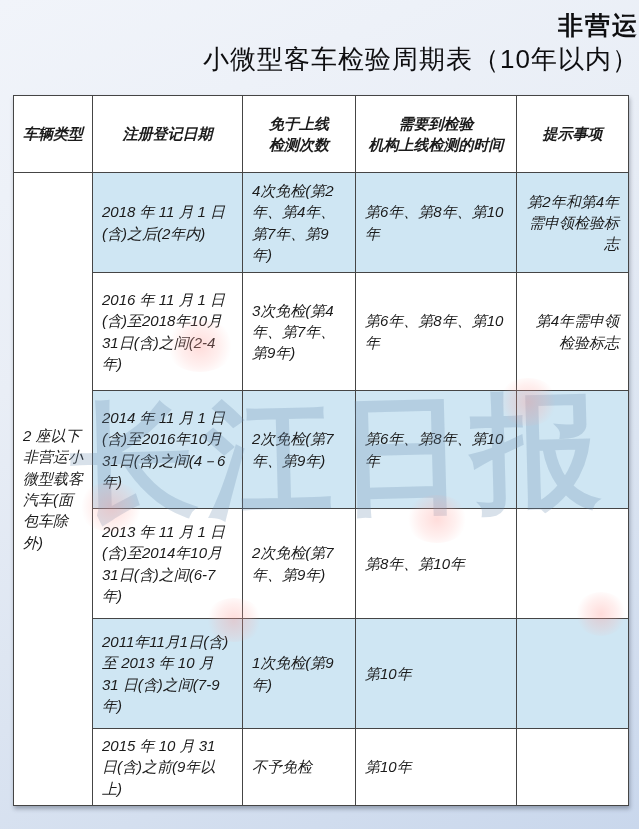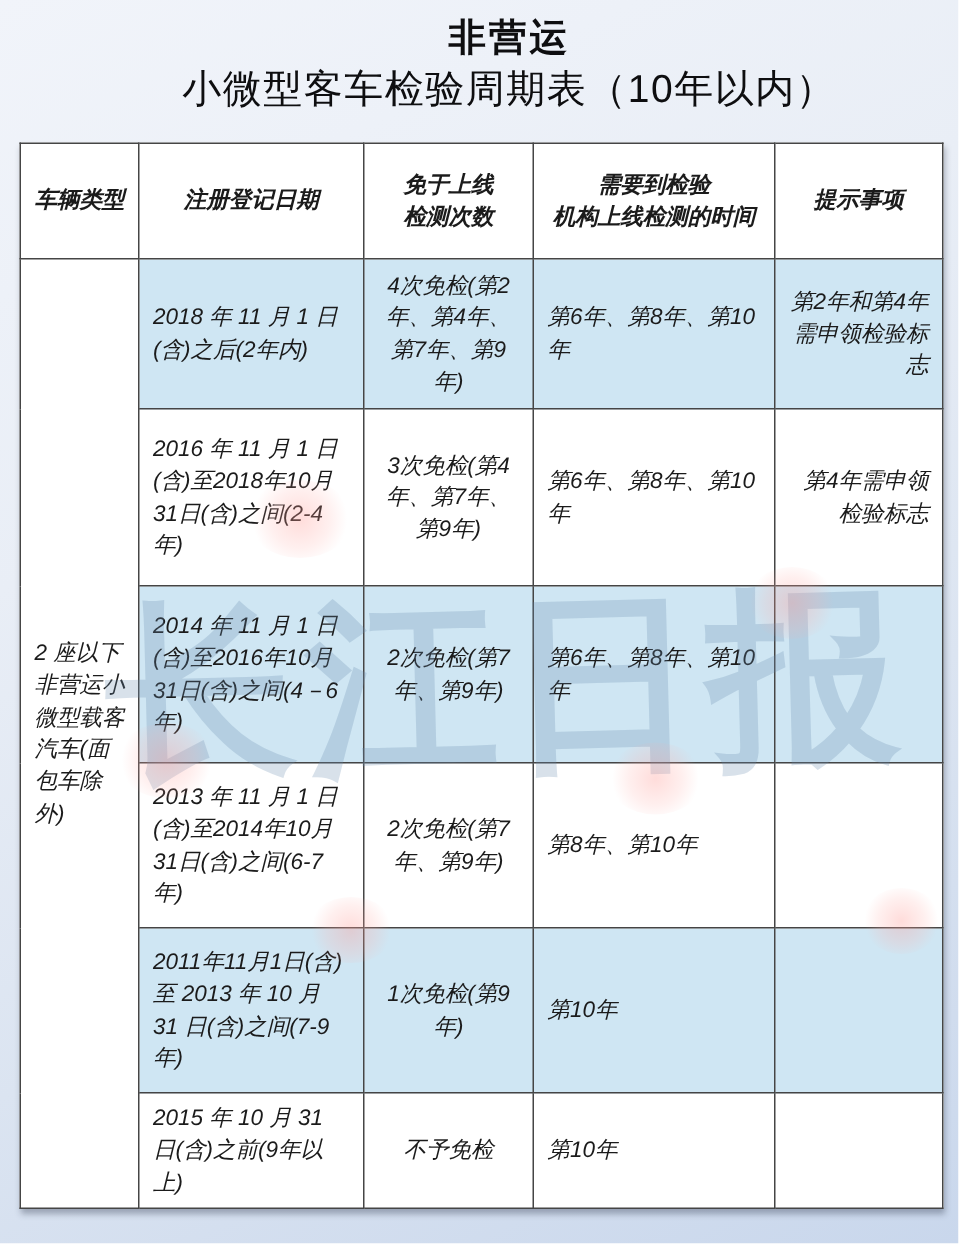--- a/index.html
+++ b/index.html
@@ -9,21 +9,21 @@
     overflow: hidden;
   }
   .page {
     position: relative;
     width: 639px; height: 829px;
     background: linear-gradient(155deg, #f1f4fa 0%, #e9eef6 35%, #dbe4f1 65%, #c9d7ec 100%);
   }
   .title-block {
     position: absolute;
     top: 8px; left: 0; right: 0;
-    text-align: center;
+    text-align: right;
     color: #0e0e10;
     padding-left: 40px;
   }
   .title-line1 {
     font-size: 25px; font-weight: bold; letter-spacing: 2px;
     line-height: 34px;
   }
   .title-line2 {
     font-size: 26px; font-weight: normal; letter-spacing: 1px;
     line-height: 34px;
@@ -61,21 +61,21 @@
   tbody tr:nth-child(4) { height: 110px; }
   tbody tr:nth-child(5) { height: 110px; }
   tbody tr:nth-child(6) { height: 77px; }
   tbody tr.blue td { background: #cfe6f3; }
   td.vehicle-type {
     background: #ffffff !important;
     text-align: left;
     padding: 6px 8px;
   }
   td.c-regdate { text-align: left; }
-  td.c-exempt  { text-align: center; }
+  td.c-exempt  { text-align: left; }
   td.c-onsite  { }
   td.c-note    { text-align: right; }
   .watermark-blue {
     position: absolute;
     top: 372px; left: 70px;
     width: 560px;
     font-family: "DejaVu Serif", "Liberation Serif", serif;
     font-size: 128px; font-weight: bold;
     letter-spacing: 6px; white-space: nowrap;
     color: rgba(105, 140, 175, 0.26);

